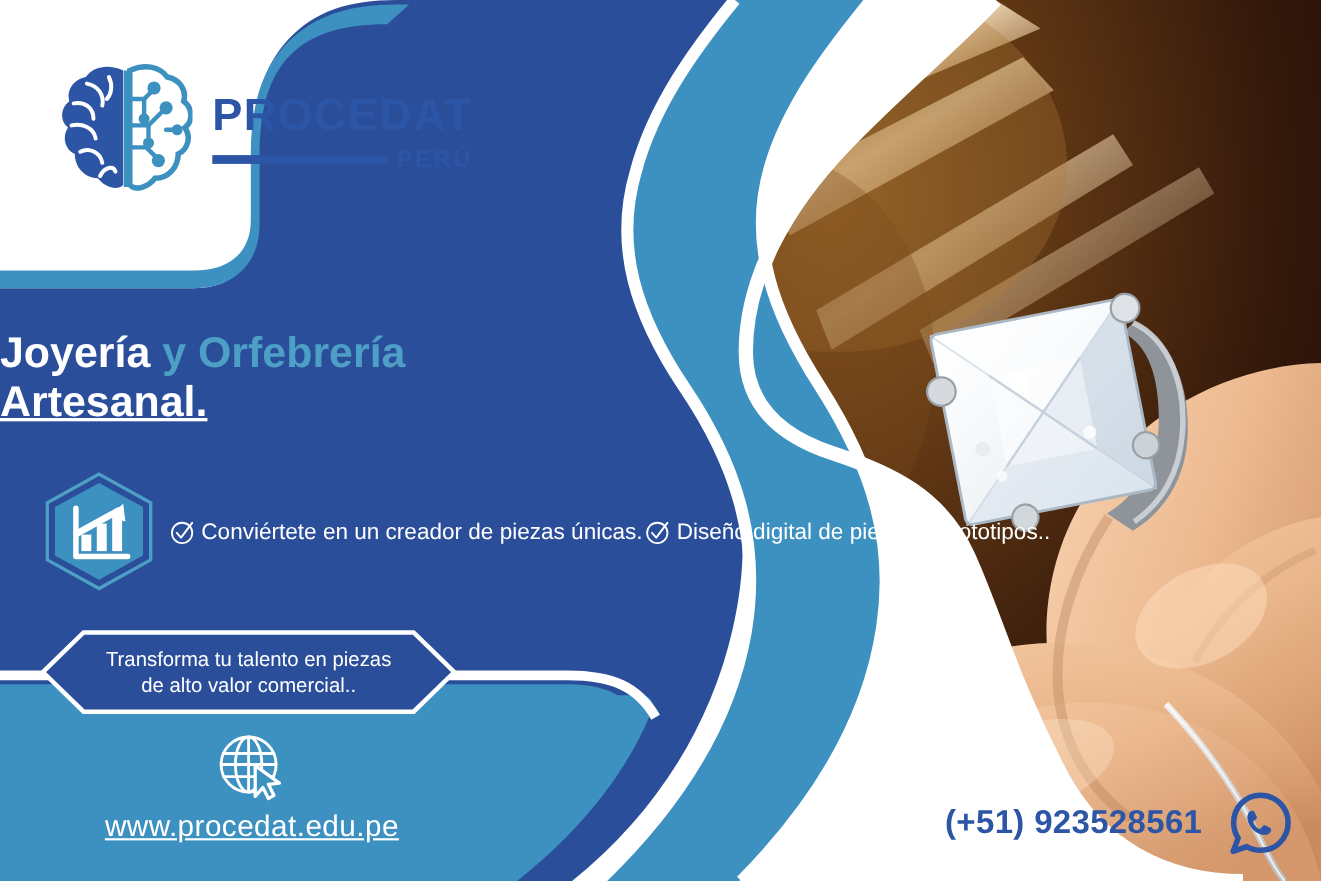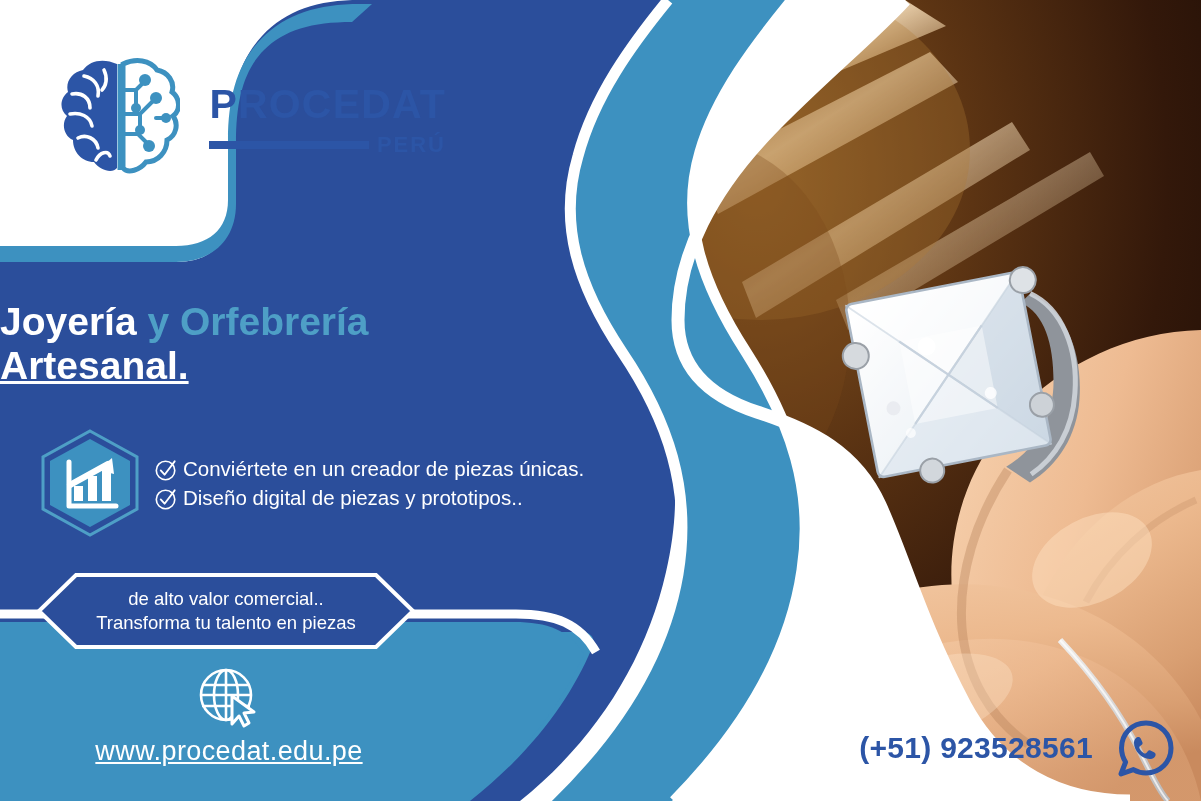--- a/index.html
+++ b/index.html
@@ -5,41 +5,41 @@
   html,body{margin:0;padding:0;background:#fff;}
   body{font-family:"Liberation Sans",sans-serif;}
   #banner{
     position:relative;width:1201px;height:801px;overflow:hidden;
     background:#ffffff;
   }
   .layer{position:absolute;inset:0;}
   svg.layer{display:block;}
 
   
-  #logo-block{position:absolute;left:46px;top:42px;width:400px;height:150px;
-    display:flex;align-items:center;gap:29px;justify-content:flex-end;}
+  #logo-block{position:absolute;left:55px;top:42px;width:400px;height:150px;
+    display:flex;align-items:center;gap:18px;}
   #brain-icon{width:120px;height:122px;flex:0 0 auto;}
   #logo-text{display:flex;flex-direction:column;justify-content:center;padding-top:6px;}
   #logo-name{font-size:41px;font-weight:bold;color:#2C55A6;letter-spacing:1.2px;
     line-height:1;font-family:"Liberation Sans",sans-serif;}
   #logo-sub-row{display:flex;align-items:center;gap:8px;margin-top:9px;}
   #logo-rule{height:8px;background:#2C55A6;flex:1 1 auto;min-width:20px;}
   #logo-country{font-size:22px;font-weight:bold;color:#2C55A6;letter-spacing:2px;line-height:1;}
 
   
   #headline{position:absolute;left:0px;top:300px;width:470px;text-align:left;}
   #headline .l1{font-size:39px;font-weight:bold;line-height:1.12;letter-spacing:0px;}
   #headline .l2{font-size:39px;font-weight:bold;line-height:1.12;color:#ffffff;text-decoration:underline;}
   .w-white{color:#ffffff;}
   .w-teal{color:#4E9FC6;}
 
   
   #features{position:absolute;left:36px;top:428px;display:flex;align-items:center;gap:10px;}
   #hex-badge{width:108px;height:110px;flex:0 0 auto;}
-  #feature-list{display:flex;flex-direction:column;gap:2px;padding-top:2px;}
+  #feature-list{display:flex;flex-direction:row;gap:2px;padding-top:2px;}
   .feature-row{display:flex;align-items:center;gap:4px;}
   .check-icon{width:25px;height:25px;flex:0 0 auto;}
   .feature-text{color:#ffffff;font-size:20.5px;line-height:1.3;white-space:nowrap;}
 
   
   #tagline-wrap{position:absolute;left:36px;top:572px;width:380px;height:78px;}
   #tagline-svg{position:absolute;inset:0;}
   #tagline-text{position:absolute;inset:0;display:flex;flex-direction:column;
     align-items:center;justify-content:center;color:#ffffff;font-size:18.5px;
     line-height:1.32;text-align:center;}
@@ -318,22 +318,22 @@
         <span class="feature-text">Diseño digital de piezas y prototipos..</span>
       </div>
     </div>
   </div>
 
   <div id="tagline-wrap">
     <svg id="tagline-svg" viewBox="0 0 380 78" preserveAspectRatio="none">
       <polygon points="40,3 340,3 377,39 340,75 40,75 3,39" fill="#2B4E9B" stroke="#ffffff" stroke-width="4"></polygon>
     </svg>
     <div id="tagline-text">
+      <span>Transforma tu talento en piezas</span>
       <span>de alto valor comercial..</span>
-      <span>Transforma tu talento en piezas</span>
     </div>
   </div>
 
   <div id="web-block">
     <svg id="globe-icon" viewBox="0 0 66 66">
       <g stroke="#ffffff" stroke-width="2.6" fill="none">
         <circle cx="30" cy="31" r="25"></circle>
         <ellipse cx="30" cy="31" rx="12" ry="25"></ellipse>
         <line x1="30" y1="6" x2="30" y2="56"></line>
         <line x1="6" y1="21" x2="54" y2="21"></line>

